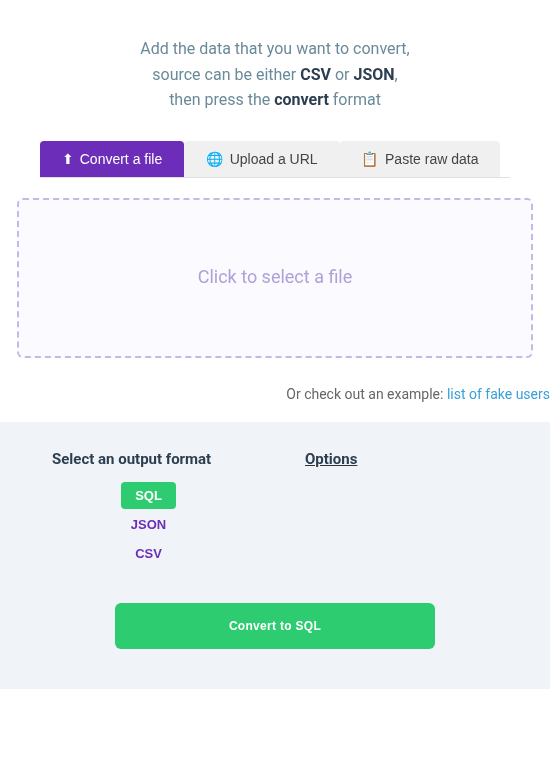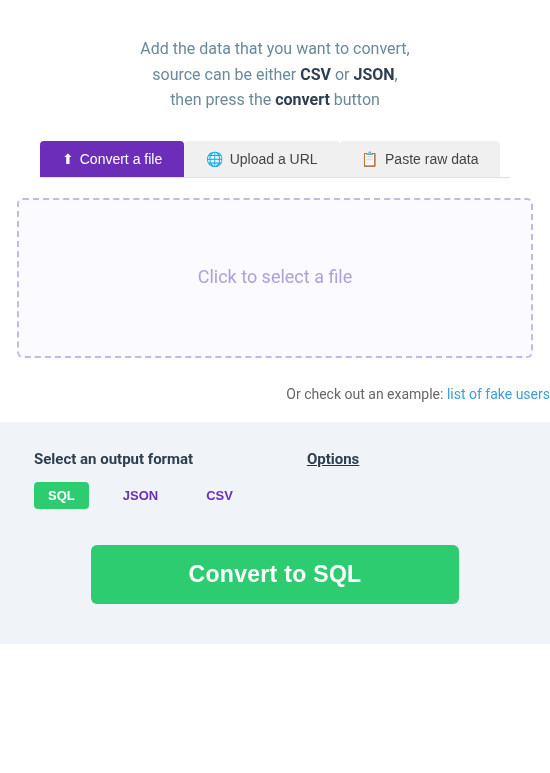--- a/index.html
+++ b/index.html
@@ -92,21 +92,21 @@
     }
 
     .example-link {
       color: #3a9fd6;
       text-decoration: none;
       cursor: pointer;
     }
 
     .bottom-section {
       background: #f0f4f8;
-      padding: 28px 34px 40px;
+      padding: 28px 52px 40px;
       margin-top: 10px;
     }
 
     .format-options-row {
       display: flex;
       gap: 60px;
       align-items: flex-start;
     }
 
     .format-column {
@@ -120,22 +120,23 @@
 
     .section-label {
       font-size: 15px;
       font-weight: 700;
       color: #2c3e50;
       margin-bottom: 14px;
     }
 
     .format-buttons {
       display: flex;
-      gap: 20px;
+      gap: 2px;
       align-items: center;
+      flex-direction: column;
     }
 
     .format-btn {
       padding: 6px 14px;
       border: none;
       border-radius: 4px;
       font-size: 13px;
       font-weight: 700;
       cursor: pointer;
     }
@@ -160,35 +161,35 @@
       margin-top: 36px;
       text-align: center;
     }
 
     .convert-btn {
       background: #2ecc71;
       color: #ffffff;
       border: none;
       border-radius: 6px;
       padding: 16px 0;
-      width: 368px;
-      font-size: 23px;
+      width: 320px;
+      font-size: 12px;
       font-weight: 700;
       cursor: pointer;
       letter-spacing: 0.3px;
     }
   </style>
 </head>
 <body>
 
 <div class="top-section">
   <p class="description-text">
     <span>Add the data that you want to convert,</span><br>
     <span>source can be either </span><strong>CSV</strong><span> or </span><strong>JSON</strong><span>,</span><br>
-    <span>then press the </span><strong>convert</strong><span> button</span>
+    <span>then press the </span><strong>convert</strong><span> format</span>
   </p>
 </div>
 
 <div class="tabs-container">
   <button class="tab active">
     <span>⬆</span>
     <span>Convert a file</span>
   </button>
   <button class="tab">
     <span>🌐</span>

